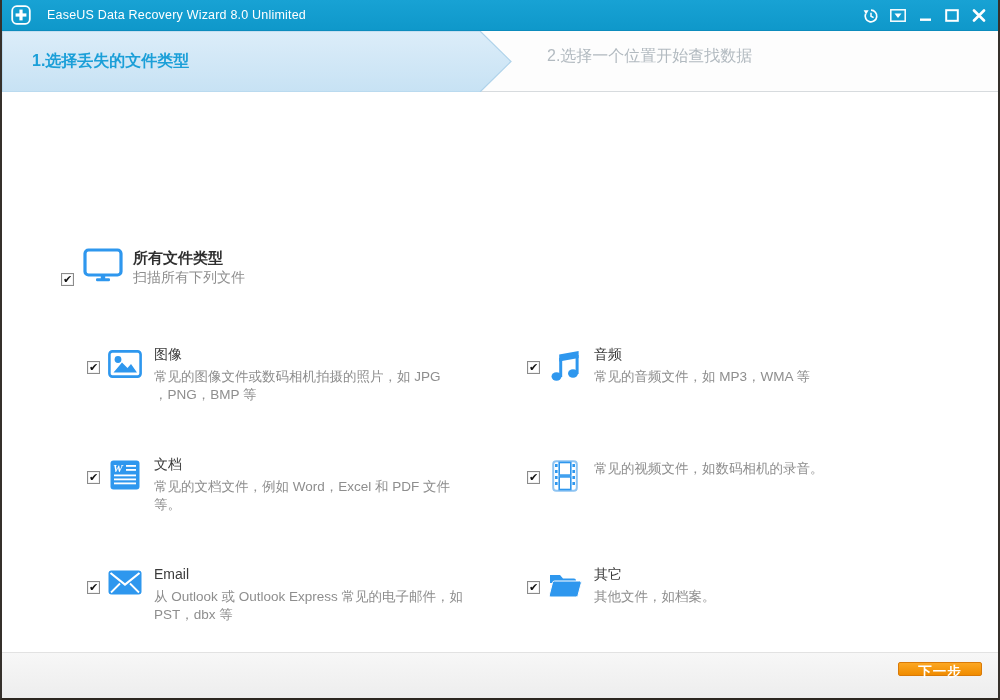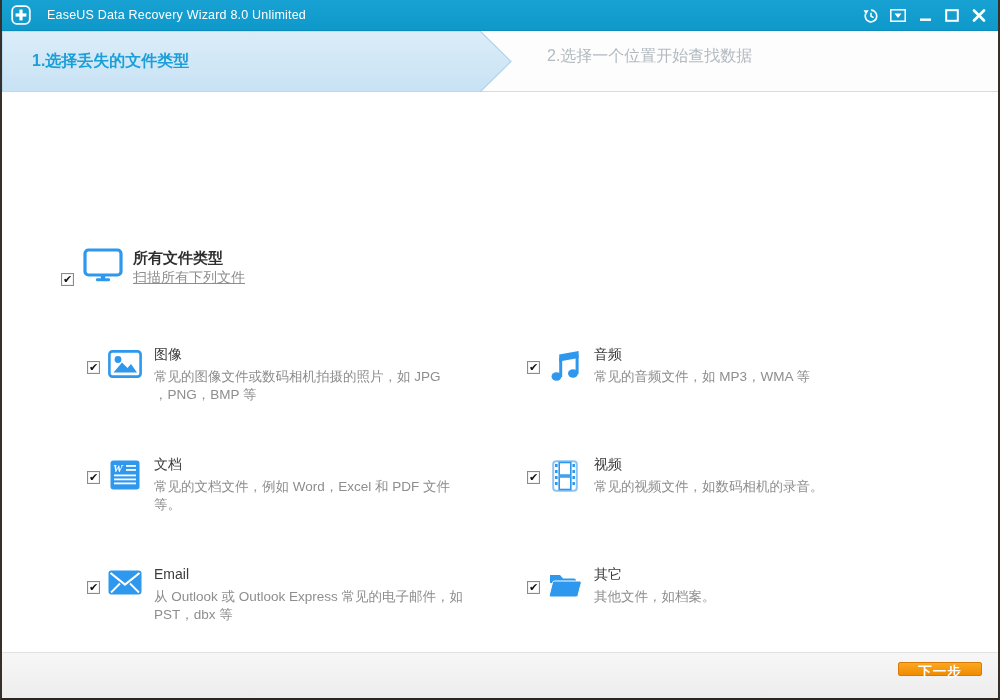--- a/index.html
+++ b/index.html
@@ -43,21 +43,21 @@
   .item .icn { margin-left:7px; margin-top:5px; width:36px; display:flex; justify-content:center; }
   .item .txt { margin-left:11px; width:338px; }
   .item .txt .t { font-size:14px; color:#3b3b3b; line-height:18px; }
   .item .txt .d { font-size:13.5px; color:#8e8e8e; line-height:17.5px; margin-top:5px; white-space:pre-line; }
   
   .all-row { position:absolute; left:59px; top:152px; display:flex; align-items:flex-end; }
   .all-row .cb { margin-top:17px; }
   .all-row .icn { margin-left:9px; margin-top:3px; }
   .all-row .txt { margin-left:10px; }
   .all-row .t { font-size:15px; font-weight:bold; color:#2f2f2f; line-height:19px; }
-  .all-row .d { font-size:14px; color:#8e8e8e; line-height:18px; margin-top:1px;text-decoration:underline; }
+  .all-row .d { font-size:14px; color:#8e8e8e; line-height:18px; margin-top:1px; }
   
   .footer {
     position:absolute; left:0; bottom:0; width:996px; height:46px;
     background:linear-gradient(#f7f7f7, #ededed);
     border-top:1px solid #e2e2e2;
   }
   .next-btn {
     position:absolute; right:16px; top:9px; width:84px; height:14px;
     background:linear-gradient(#fca723, #f08c00);
     border:1px solid #d97a08; border-radius:2px;
@@ -209,21 +209,20 @@
             <rect x="3" y="16" width="2.6" height="3"></rect>
               <rect x="3" y="22" width="2.6" height="3"></rect>
             <rect x="20.4" y="4" width="2.6" height="3"></rect>
               <rect x="20.4" y="10" width="2.6" height="3"></rect>
             <rect x="20.4" y="16" width="2.6" height="3"></rect>
               <rect x="20.4" y="22" width="2.6" height="3"></rect>
           </g>
         </svg>
       </span>
       <div class="txt">
-        <div class="t">视频</div>
         <div class="d">常见的视频文件，如数码相机的录音。</div>
       </div>
     </div>
 
     <div class="item" style="left:525px; top:472px;">
       <span class="cb"></span>
       <span class="icn">
         <svg width="34" height="28" viewBox="0 0 34 28">
           <path d="M2 5 h10 l3 3.5 h11 a2 2 0 0 1 2 2 V13 H2 Z" fill="#2e97ee"></path>
           <path d="M6.5 11 H31.5 A1.8 1.8 0 0 1 33.2 13.3 L30 25.4 A2.2 2.2 0 0 1 27.9 27 H2.8 A1.6 1.6 0 0 1 1.3 25 L4.5 12.6 A2.2 2.2 0 0 1 6.5 11 Z" fill="#2e97ee" stroke="#ffffff" stroke-width="1"></path>

